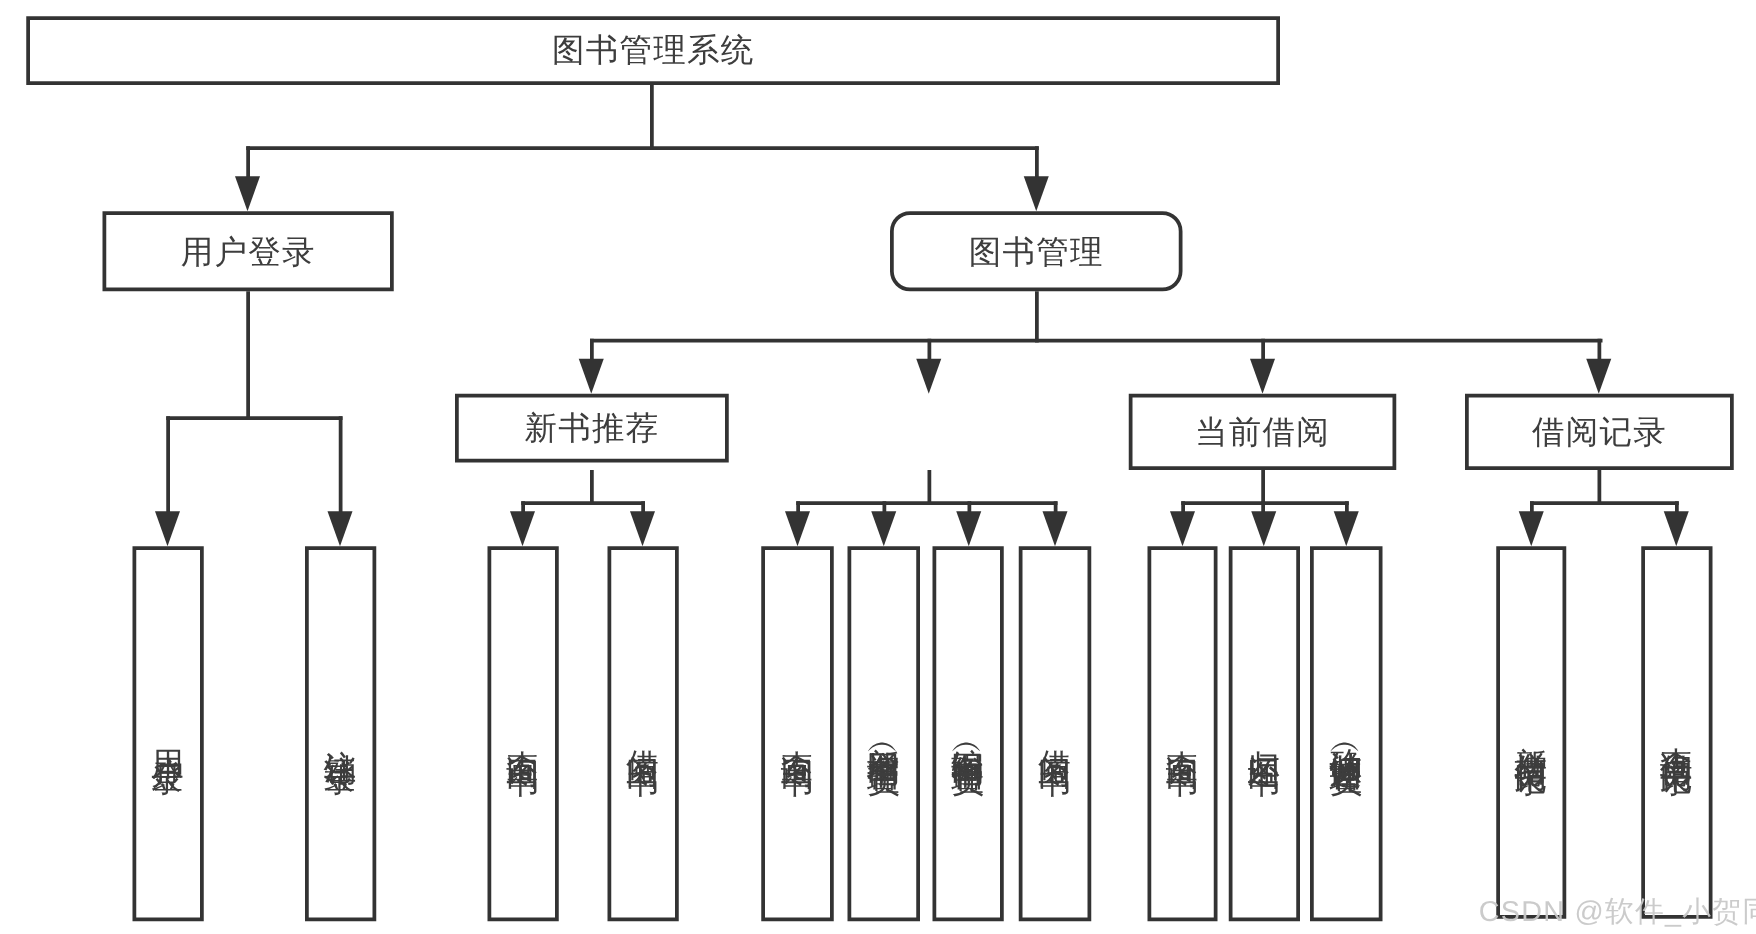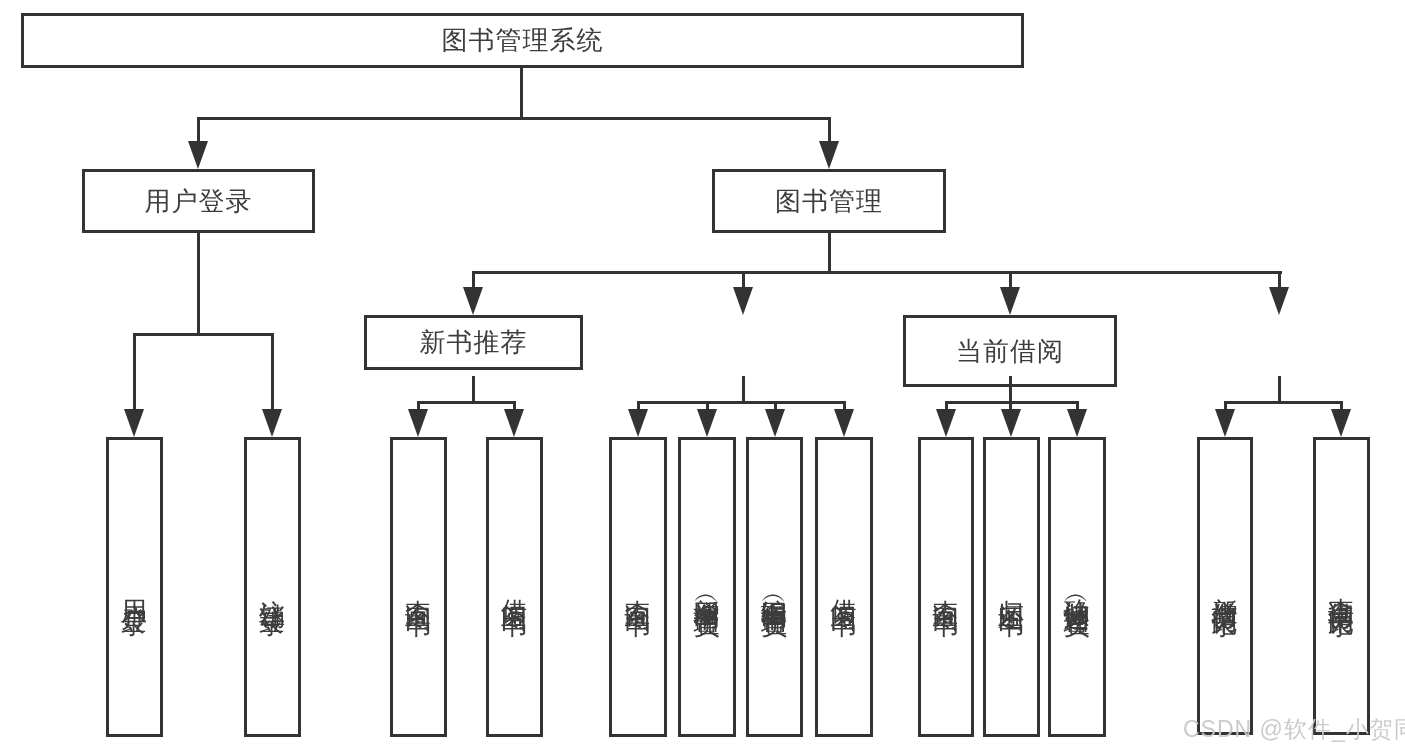--- a/index.html
+++ b/index.html
@@ -65,42 +65,43 @@
   <div class="box" style="left:21px;top:13px;width:1003px;height:55px;text-align:center;">图书管理系统</div>
 
   <div class="v-line" style="left:520px;top:68px;width:3px;height:50px;"></div>
   <div class="h-line" style="left:197px;top:117px;width:634px;height:3px;"></div>
   <div class="v-line" style="left:197px;top:117px;width:3px;height:26px;"></div>
   <div class="arrow-down" style="left:188px;top:141px;"></div>
   <div class="v-line" style="left:828px;top:117px;width:3px;height:26px;"></div>
   <div class="arrow-down" style="left:819px;top:141px;"></div>
 
   <div class="box" style="left:82px;top:169px;width:233px;height:64px;">用户登录</div>
-  <div class="box" style="left:712px;top:169px;width:234px;height:64px;">图书管理</div>
+  <div class="box" style="left:712px;top:169px;width:234px;height:64px;border-radius:16px;">图书管理</div>
 
   <div class="v-line" style="left:197px;top:233px;width:3px;height:103px;"></div>
   <div class="h-line" style="left:133px;top:333px;width:141px;height:3px;"></div>
   <div class="v-line" style="left:133px;top:333px;width:3px;height:78px;"></div>
   <div class="arrow-down" style="left:124px;top:409px;"></div>
   <div class="v-line" style="left:271px;top:333px;width:3px;height:78px;"></div>
   <div class="arrow-down" style="left:262px;top:409px;"></div>
 
   <div class="v-line" style="left:828px;top:233px;width:3px;height:41px;"></div>
   <div class="h-line" style="left:472px;top:271px;width:810px;height:3px;"></div>
   <div class="v-line" style="left:472px;top:271px;width:3px;height:18px;"></div>
   <div class="arrow-down" style="left:463px;top:287px;"></div>
   <div class="v-line" style="left:742px;top:271px;width:3px;height:18px;"></div>
   <div class="arrow-down" style="left:733px;top:287px;"></div>
   <div class="v-line" style="left:1009px;top:271px;width:3px;height:18px;"></div>
   <div class="arrow-down" style="left:1000px;top:287px;"></div>
   <div class="v-line" style="left:1278px;top:271px;width:3px;height:18px;"></div>
   <div class="arrow-down" style="left:1269px;top:287px;"></div>
 
   <div class="box" style="left:364px;top:315px;width:219px;height:55px;">新书推荐</div>
-  <div class="box" style="left:903px;top:315px;width:214px;height:72px;">当前借阅</div>
+  <div class="box" style="left:903px;top:315px;width:214px;height:61px;">当前借阅</div>
+  <div class="box" style="left:1172px;top:315px;width:215px;height:61px;">借阅记录</div>
 
   <div class="v-line" style="left:472px;top:376px;width:3px;height:28px;"></div>
   <div class="h-line" style="left:417px;top:401px;width:99px;height:3px;"></div>
   <div class="v-line" style="left:417px;top:401px;width:3px;height:10px;"></div>
   <div class="arrow-down" style="left:408px;top:409px;"></div>
   <div class="v-line" style="left:513px;top:401px;width:3px;height:10px;"></div>
   <div class="arrow-down" style="left:504px;top:409px;"></div>
 
   <div class="v-line" style="left:742px;top:376px;width:3px;height:28px;"></div>
   <div class="h-line" style="left:637px;top:401px;width:209px;height:3px;"></div>

